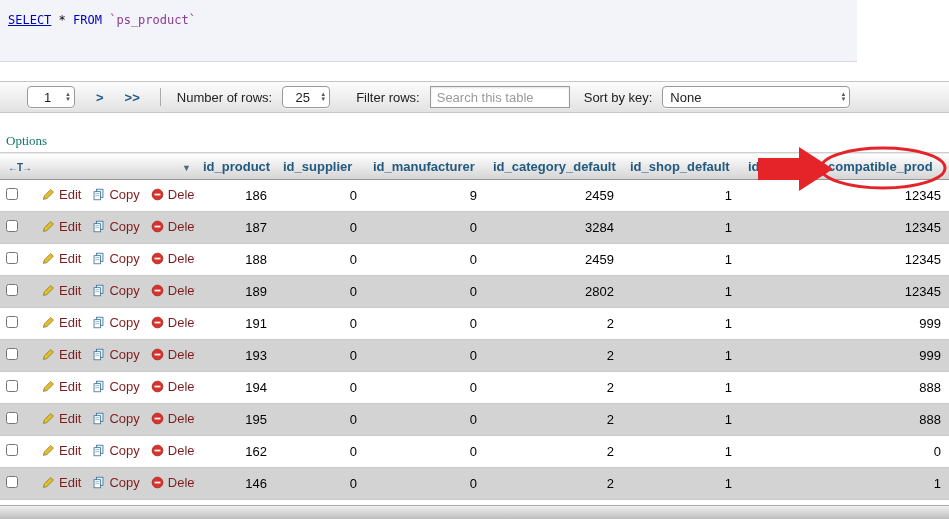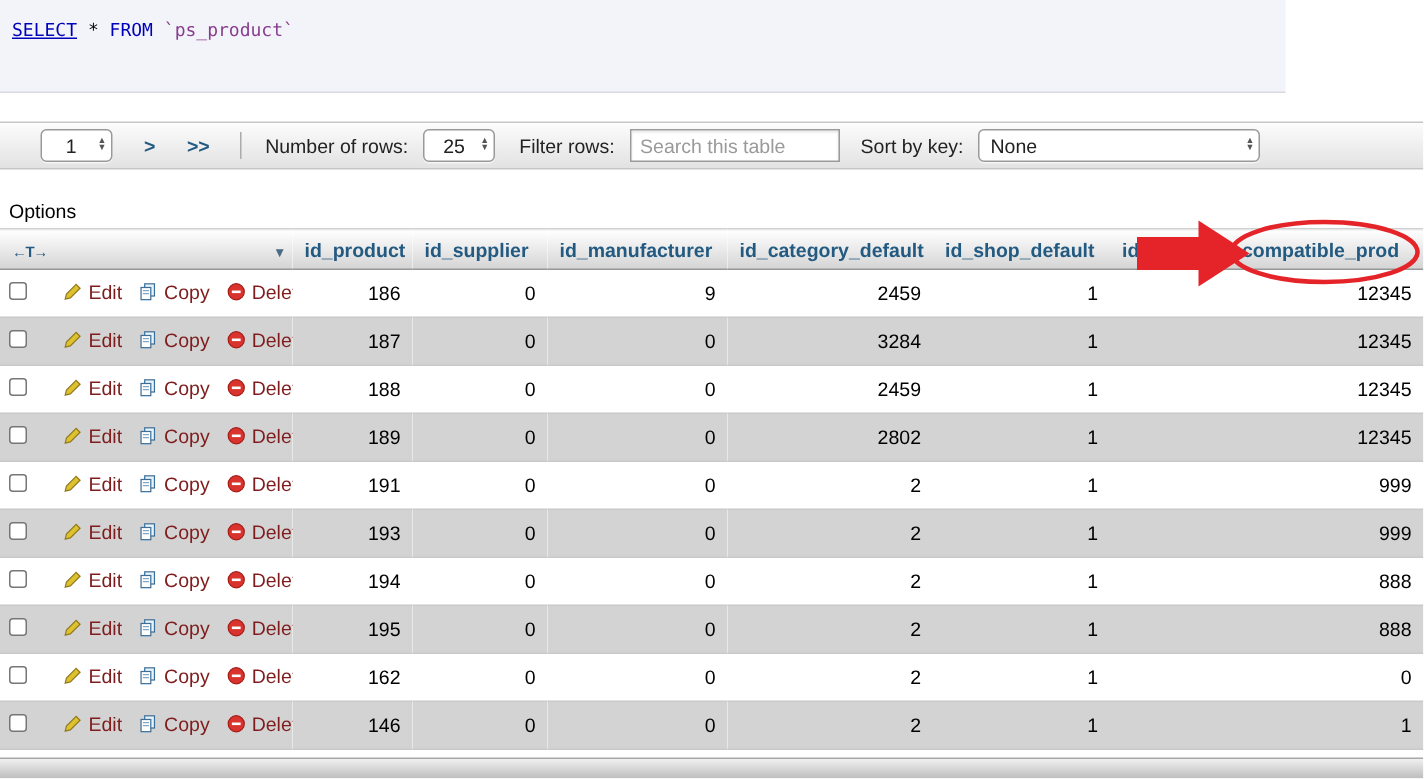--- a/index.html
+++ b/index.html
@@ -37,32 +37,32 @@
   }
   .sel .val { flex: 1; text-align: center; font-size: 13px; }
   .sel.key .val { text-align: left; }
   .arrows { display: flex; flex-direction: column; margin-left: 5px; color: #555; }
   .arrows span { font-size: 6px; line-height: 5px; }
   .pg { margin-left: 27px; width: 48px; }
   .navlink { margin-left: 21px; color: #235a81; font-weight: bold; cursor: pointer; }
   .vdiv { margin-left: 20px; width: 1px; height: 18px; background: #ababab; }
   .lbl { margin-left: 16px; color: #222; }
   .rows-sel { margin-left: 10px; width: 48px; }
-  .lbl-filter { margin-left: 16px; }
+  .lbl-filter { margin-left: 26px; }
   .search {
     margin-left: 10px; width: 140px; height: 22px; border: 1px solid #9a9a9a;
     padding: 0 6px; font-size: 13px; font-family: "Liberation Sans", sans-serif;
     box-shadow: inset 0 1px 2px rgba(0,0,0,.12);
   }
   .search::placeholder { color: #9a9a9a; }
   .lbl-sort { margin-left: 14px; }
   .key { margin-left: 10px; width: 188px; }
 
   
-  .options-label { position: absolute; top: 133px; left: 6px; color: #000000; cursor: pointer; }
+  .options-label { position: absolute; top: 133px; left: 6px; color: #0f766e; cursor: pointer; font-family: Liberation Serif, serif; }
 
   
   .results {
     position: absolute; top: 152px; left: 0; width: 949px;
     border-collapse: collapse; table-layout: fixed; font-size: 13px;
   }
   .results th {
     height: 27px; background: linear-gradient(#ffffff, #d4d4d4);
     border-top: 1px solid #cfcfcf; border-bottom: 1px solid #979797;
     color: #235a81; font-weight: bold; text-align: left; padding: 0 4px 0 8px;

